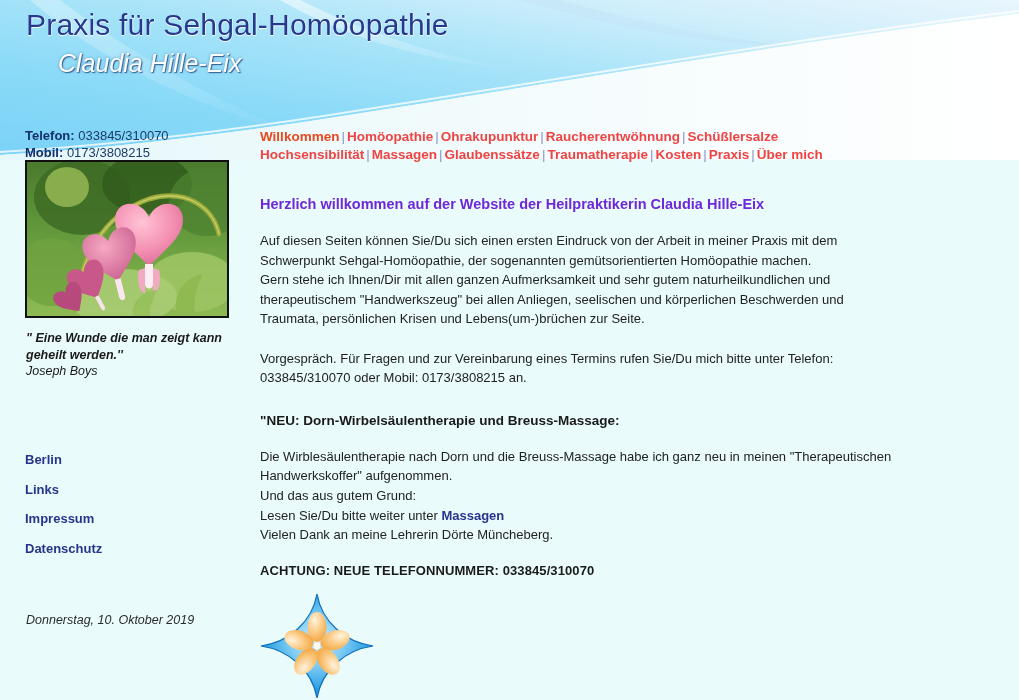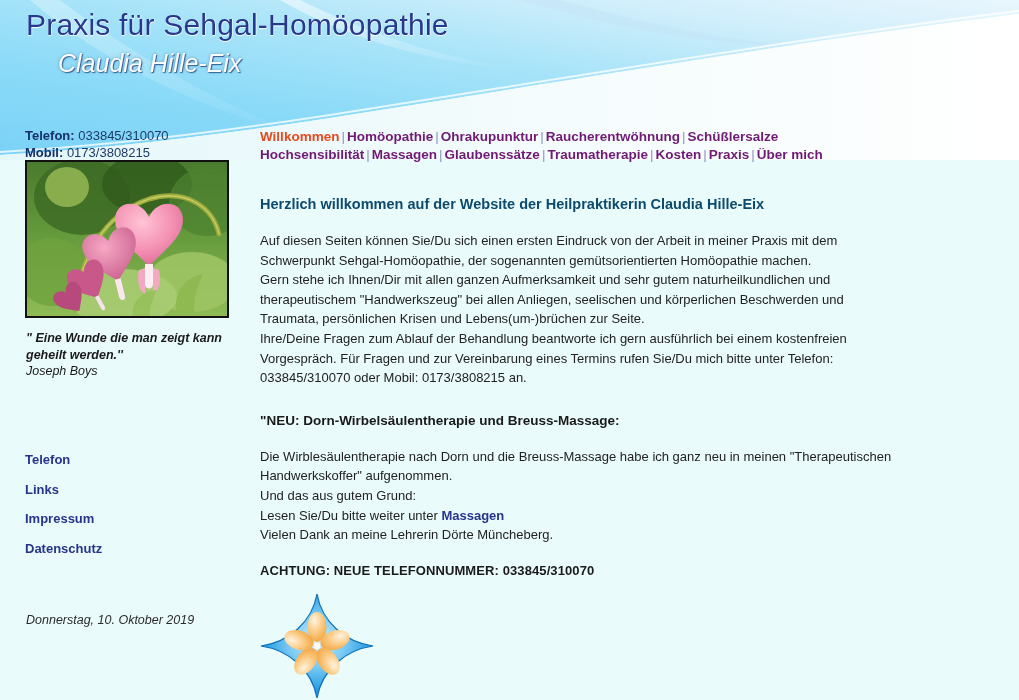--- a/index.html
+++ b/index.html
@@ -64,28 +64,28 @@
   #datestamp{
     position:absolute;left:26px;top:613px;
     font-size:12.5px;font-style:italic;color:#2b2b2b;text-align:center;
   }
 
   
   #nav{
     position:absolute;left:260px;top:128px;width:700px;
     font-size:13.5px;font-weight:bold;line-height:17.5px;color:#26348c;
   }
-  #nav a{color:#701a75;text-decoration:none;}
+  #nav a{color:#ef4444;text-decoration:none;}
   #nav a.current{color:#e8491d;}
   #nav .sep{color:#8a93c2;font-weight:normal;padding:0 2px;}
 
   
   #main{position:absolute;left:260px;top:196px;width:700px;}
   .h-main{
-    font-size:14.5px;font-weight:bold;color:#0c4a6e;margin:0 0 19px 0;
+    font-size:14.5px;font-weight:bold;color:#6d28d9;margin:0 0 19px 0;
   }
   .para{
     font-size:13px;line-height:19.6px;color:#222;margin:0;
   }
   .block-gap{height:25px;}
   .h-sub{
     font-size:13.5px;font-weight:bold;color:#1a1a1a;margin:0;
   }
   .inline-link{color:#26348c;font-weight:bold;text-decoration:none;}
   .h-attention{
@@ -206,21 +206,21 @@
 
     <path d="M150,150 C145,130 160,115 176,112 C168,128 166,142 168,152 Z" fill="#8cb94f" opacity="0.85"></path>
     <path d="M106,154 C104,140 116,128 130,128 C124,140 122,148 123,154 Z" fill="#93bf58" opacity="0.8"></path>
   </svg>
 </div>
 
 <div id="quote">" Eine Wunde die man zeigt kann geheilt werden.''</div>
 <div id="quote-author">Joseph Boys</div>
 
 <nav id="sidelinks">
-  <a href="#">Telefon</a>
+  <a href="#">Berlin</a>
   <a href="#">Links</a>
   <a href="#">Impressum</a>
   <a href="#">Datenschutz</a>
 </nav>
 
 <div id="datestamp">Donnerstag, 10. Oktober 2019</div>
 
 <nav id="nav">
   <div>
     <a href="#" class="current">Willkommen</a><span class="sep">|</span><a href="#">Homöopathie</a><span class="sep">|</span><a href="#">Ohrakupunktur</a><span class="sep">|</span><a href="#">Raucherentwöhnung</a><span class="sep">|</span><a href="#">Schüßlersalze</a>
@@ -232,21 +232,21 @@
 
 <main id="main">
   <h1 class="h-main">Herzlich willkommen auf der Website der Heilpraktikerin Claudia Hille-Eix</h1>
 
   <p class="para">
     <span>Auf diesen Seiten können Sie/Du sich einen ersten Eindruck von der Arbeit in meiner Praxis mit dem</span><br>
     <span>Schwerpunkt Sehgal-Homöopathie, der sogenannten gemütsorientierten Homöopathie machen.</span><br>
     <span>Gern stehe ich Ihnen/Dir mit allen ganzen Aufmerksamkeit und sehr gutem naturheilkundlichen und</span><br>
     <span>therapeutischem "Handwerkszeug" bei allen Anliegen, seelischen und körperlichen Beschwerden und</span><br>
     <span>Traumata, persönlichen Krisen und Lebens(um-)brüchen zur Seite.</span><br>
-    <span>Ihre/Deine Fragen zum Ablauf der Behandlung beantworte ich gern ausführlich bei einem kostenfreien</span><br>
+    <br>
     <span>Vorgespräch. Für Fragen und zur Vereinbarung eines Termins rufen Sie/Du mich bitte unter Telefon:</span><br>
     <span>033845/310070 oder Mobil: 0173/3808215 an.</span>
   </p>
 
   <div class="block-gap"></div>
 
   <h2 class="h-sub">"NEU: Dorn-Wirbelsäulentherapie und Breuss-Massage:</h2>
 
   <div style="height:19px"></div>
 

